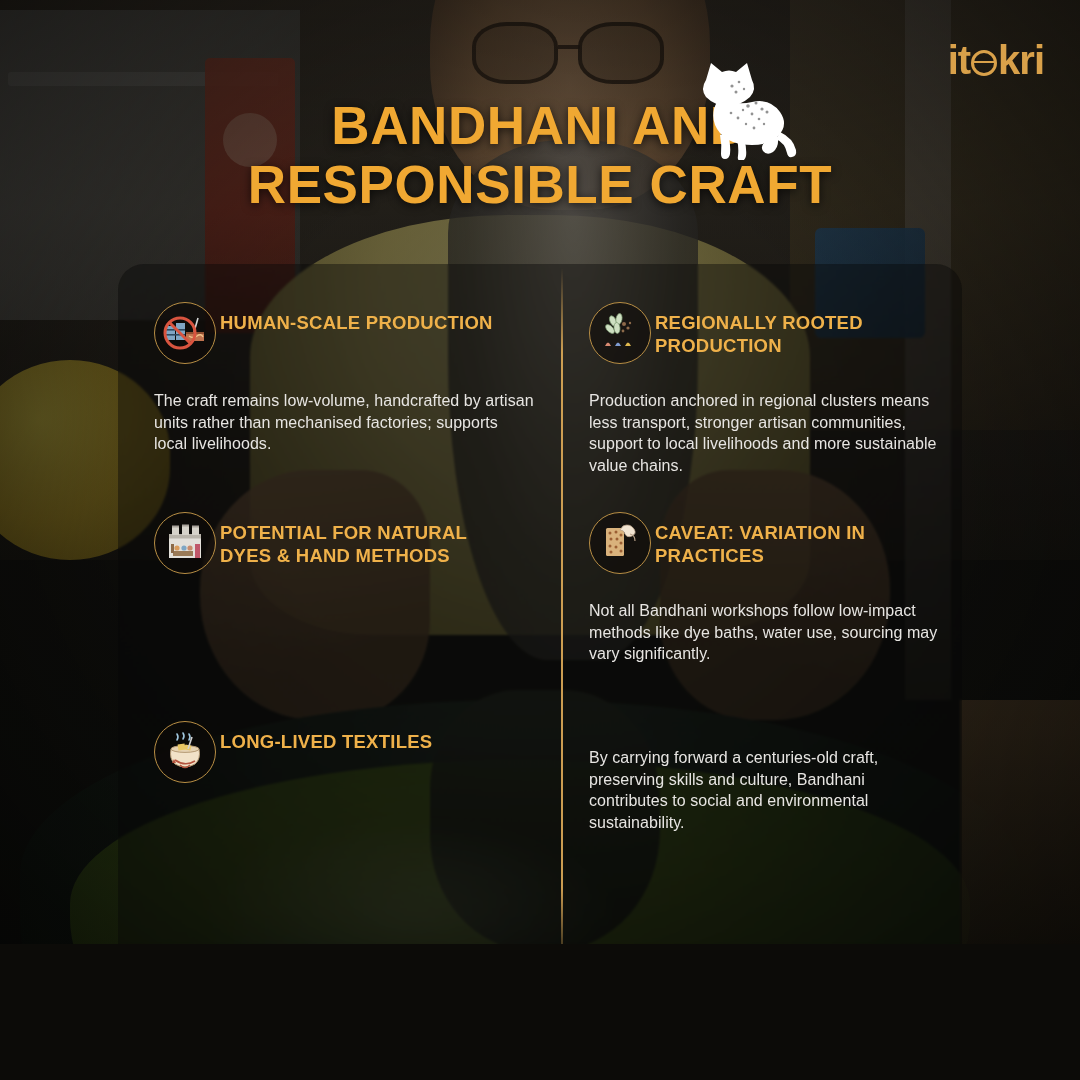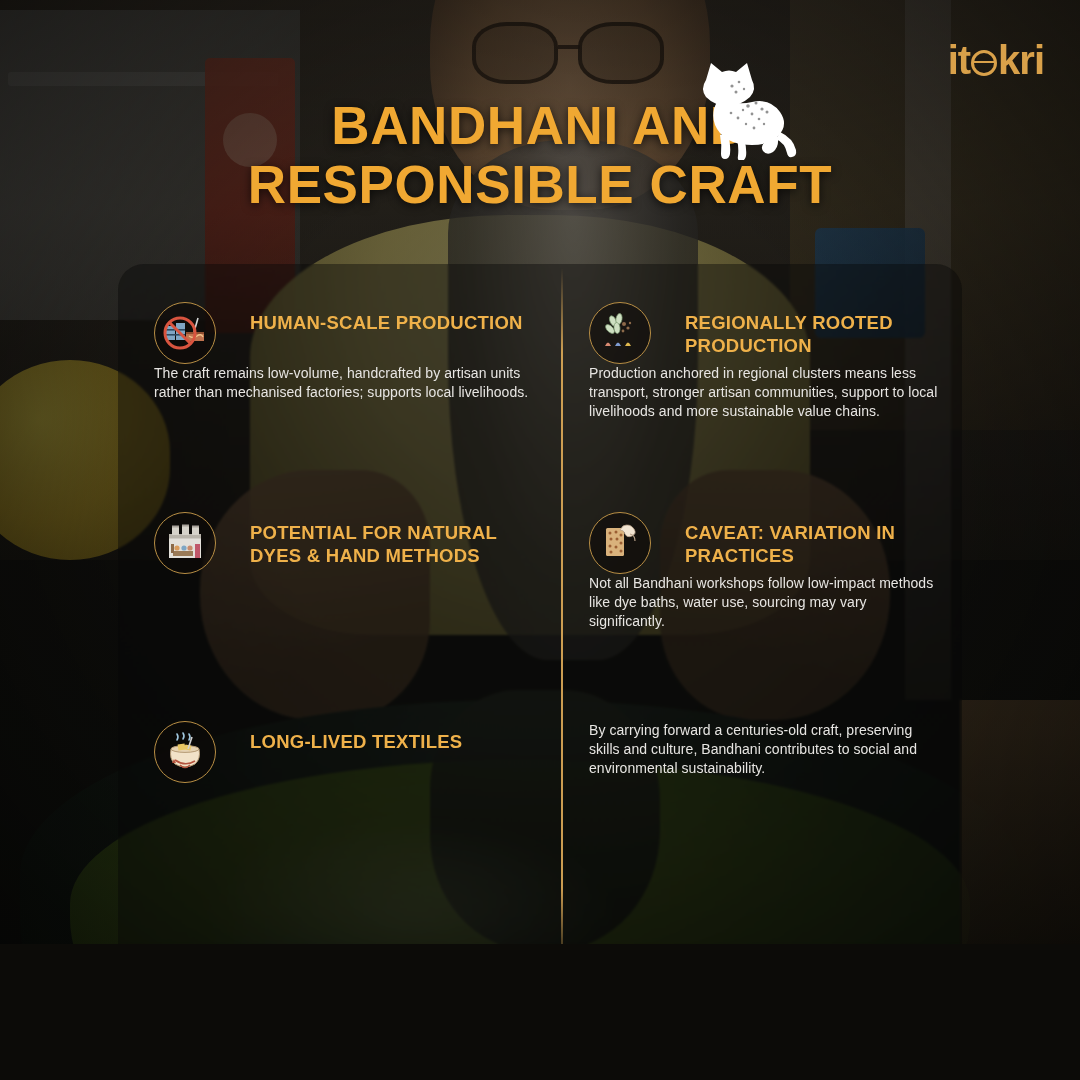--- a/index.html
+++ b/index.html
@@ -221,21 +221,21 @@
   .grid {
     position:absolute; left:118px; top:264px; width:844px; height:712px;
     display:grid;
     grid-template-columns:443px 401px;
     grid-template-rows:210px 209px 1fr;
     z-index:6;
   }
   .cell { position:relative; padding:38px 26px 0 36px; }
   .cell.right { padding-left:28px; padding-right:18px; }
 
-  .cell-head { display:flex; align-items:flex-start; gap:34px; }
+  .cell-head { display:flex; align-items:flex-start; gap:4px; }
 
   .icon-badge {
     flex:0 0 auto;
     width:62px; height:62px; border-radius:50%;
     border:1.6px solid #b98f45;
     background:rgba(12,10,8,.55);
     display:flex; align-items:center; justify-content:center;
     overflow:hidden;
   }
   .icon-badge svg { display:block; }
@@ -245,21 +245,22 @@
     color:#f0b council;
     color:#f0b košík;
     color:#efb14a;
     letter-spacing:.25px;
     padding-top:9px;
     max-width:280px;
   }
   .cell.right .cell-title { max-width:262px; }
 
   .cell-body {
-    font-size:14px; line-height:1.35;
+    margin-top:26px;
+    font-size:16px; line-height:1.35;
     color:#e7e5e2;
     max-width:392px;
     letter-spacing:.05px;
   }
   .cell.right .cell-body { max-width:404px; }
 
   
   .cell.right.r1 .cell-title { max-width:300px; }
 </style>
 </head>

